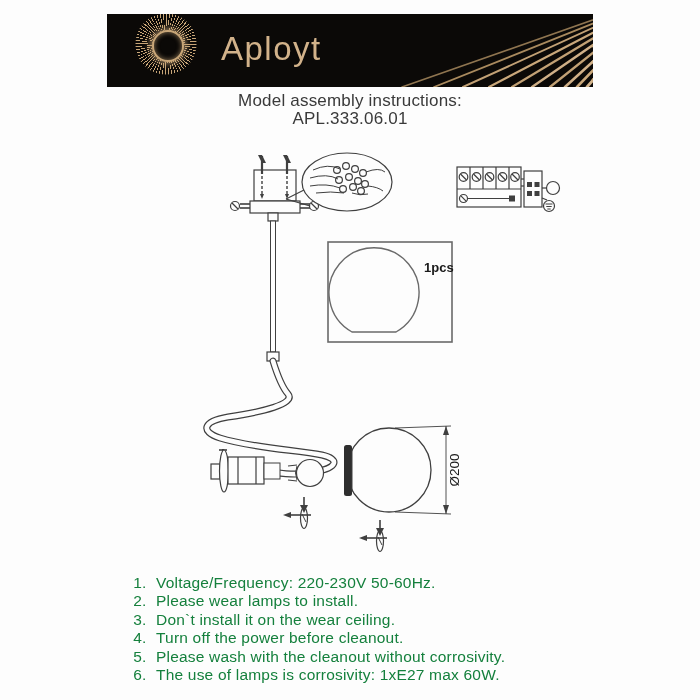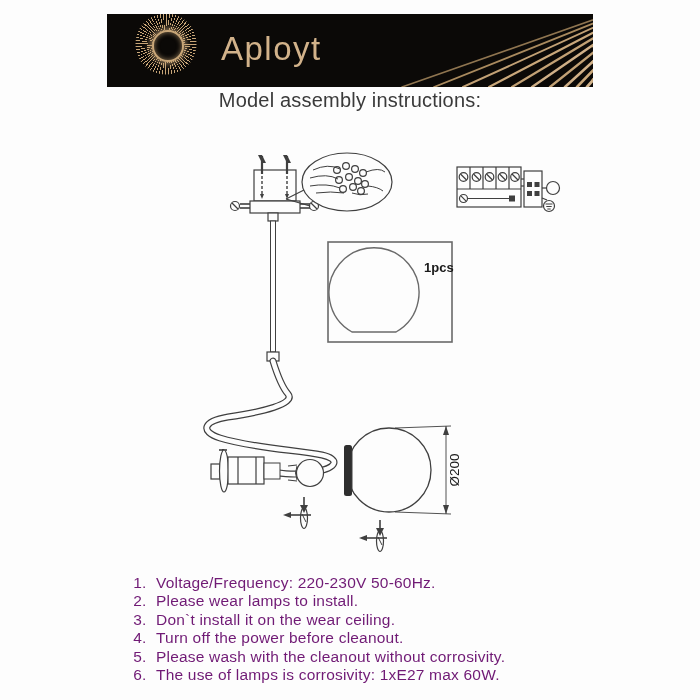--- a/index.html
+++ b/index.html
@@ -29,30 +29,30 @@
   }
   .brand{
     position:absolute;left:114px;top:16px;
     font-size:33px;font-weight:400;letter-spacing:1.5px;color:#d2b28a;
   }
   .banner-rays{position:absolute;right:0;top:0;width:486px;height:73px;}
 
   
   .title-block{
     position:absolute;left:0;top:92px;width:700px;text-align:center;
-    color:#3a3a3a;font-size:20px;line-height:17.5px;letter-spacing:.2px;
+    color:#3a3a3a;font-size:17px;line-height:17.5px;letter-spacing:.2px;
   }
 
   
   .diagram{position:absolute;left:100px;top:140px;width:500px;height:430px;}
 
   
   .instructions{
     position:absolute;left:125px;top:574px;width:470px;
-    color:#701a75;font-size:15.5px;letter-spacing:.2px;
+    color:#15803d;font-size:15.5px;letter-spacing:.2px;
   }
   .instructions ol{margin:0;padding-left:26px;}
   .instructions li{line-height:18.4px;padding-left:5px;}
 </style>
 </head>
 <body>
 
 <div class="page">
 
   <div class="banner">
@@ -74,20 +74,21 @@
         <line x1="560" y1="-20" x2="480" y2="73" stroke="#d4b58d" stroke-width="2.8"></line>
         <line x1="560" y1="-20" x2="486" y2="66" stroke="#caa87b" stroke-width="2.8"></line>
         <line x1="560" y1="-20" x2="486" y2="48" stroke="#d4b58d" stroke-width="3"></line>
         <line x1="560" y1="-20" x2="486" y2="32" stroke="#caa87b" stroke-width="3"></line>
       </g>
     </svg>
   </div>
 
   <div class="title-block">
     <div>Model assembly instructions:</div>
+    <div>APL.333.06.01</div>
   </div>
 
   <svg class="diagram" viewBox="100 140 500 430" fill="none" stroke="#3f3f3f" stroke-width="1.2">
 
     <g>
       <rect x="254" y="170" width="42" height="31" fill="#fdfdfd"></rect>
       <rect x="250" y="201" width="50" height="12" fill="#fdfdfd"></rect>
       <rect x="268" y="213" width="10" height="8" fill="#fdfdfd"></rect>
 
       <g>

